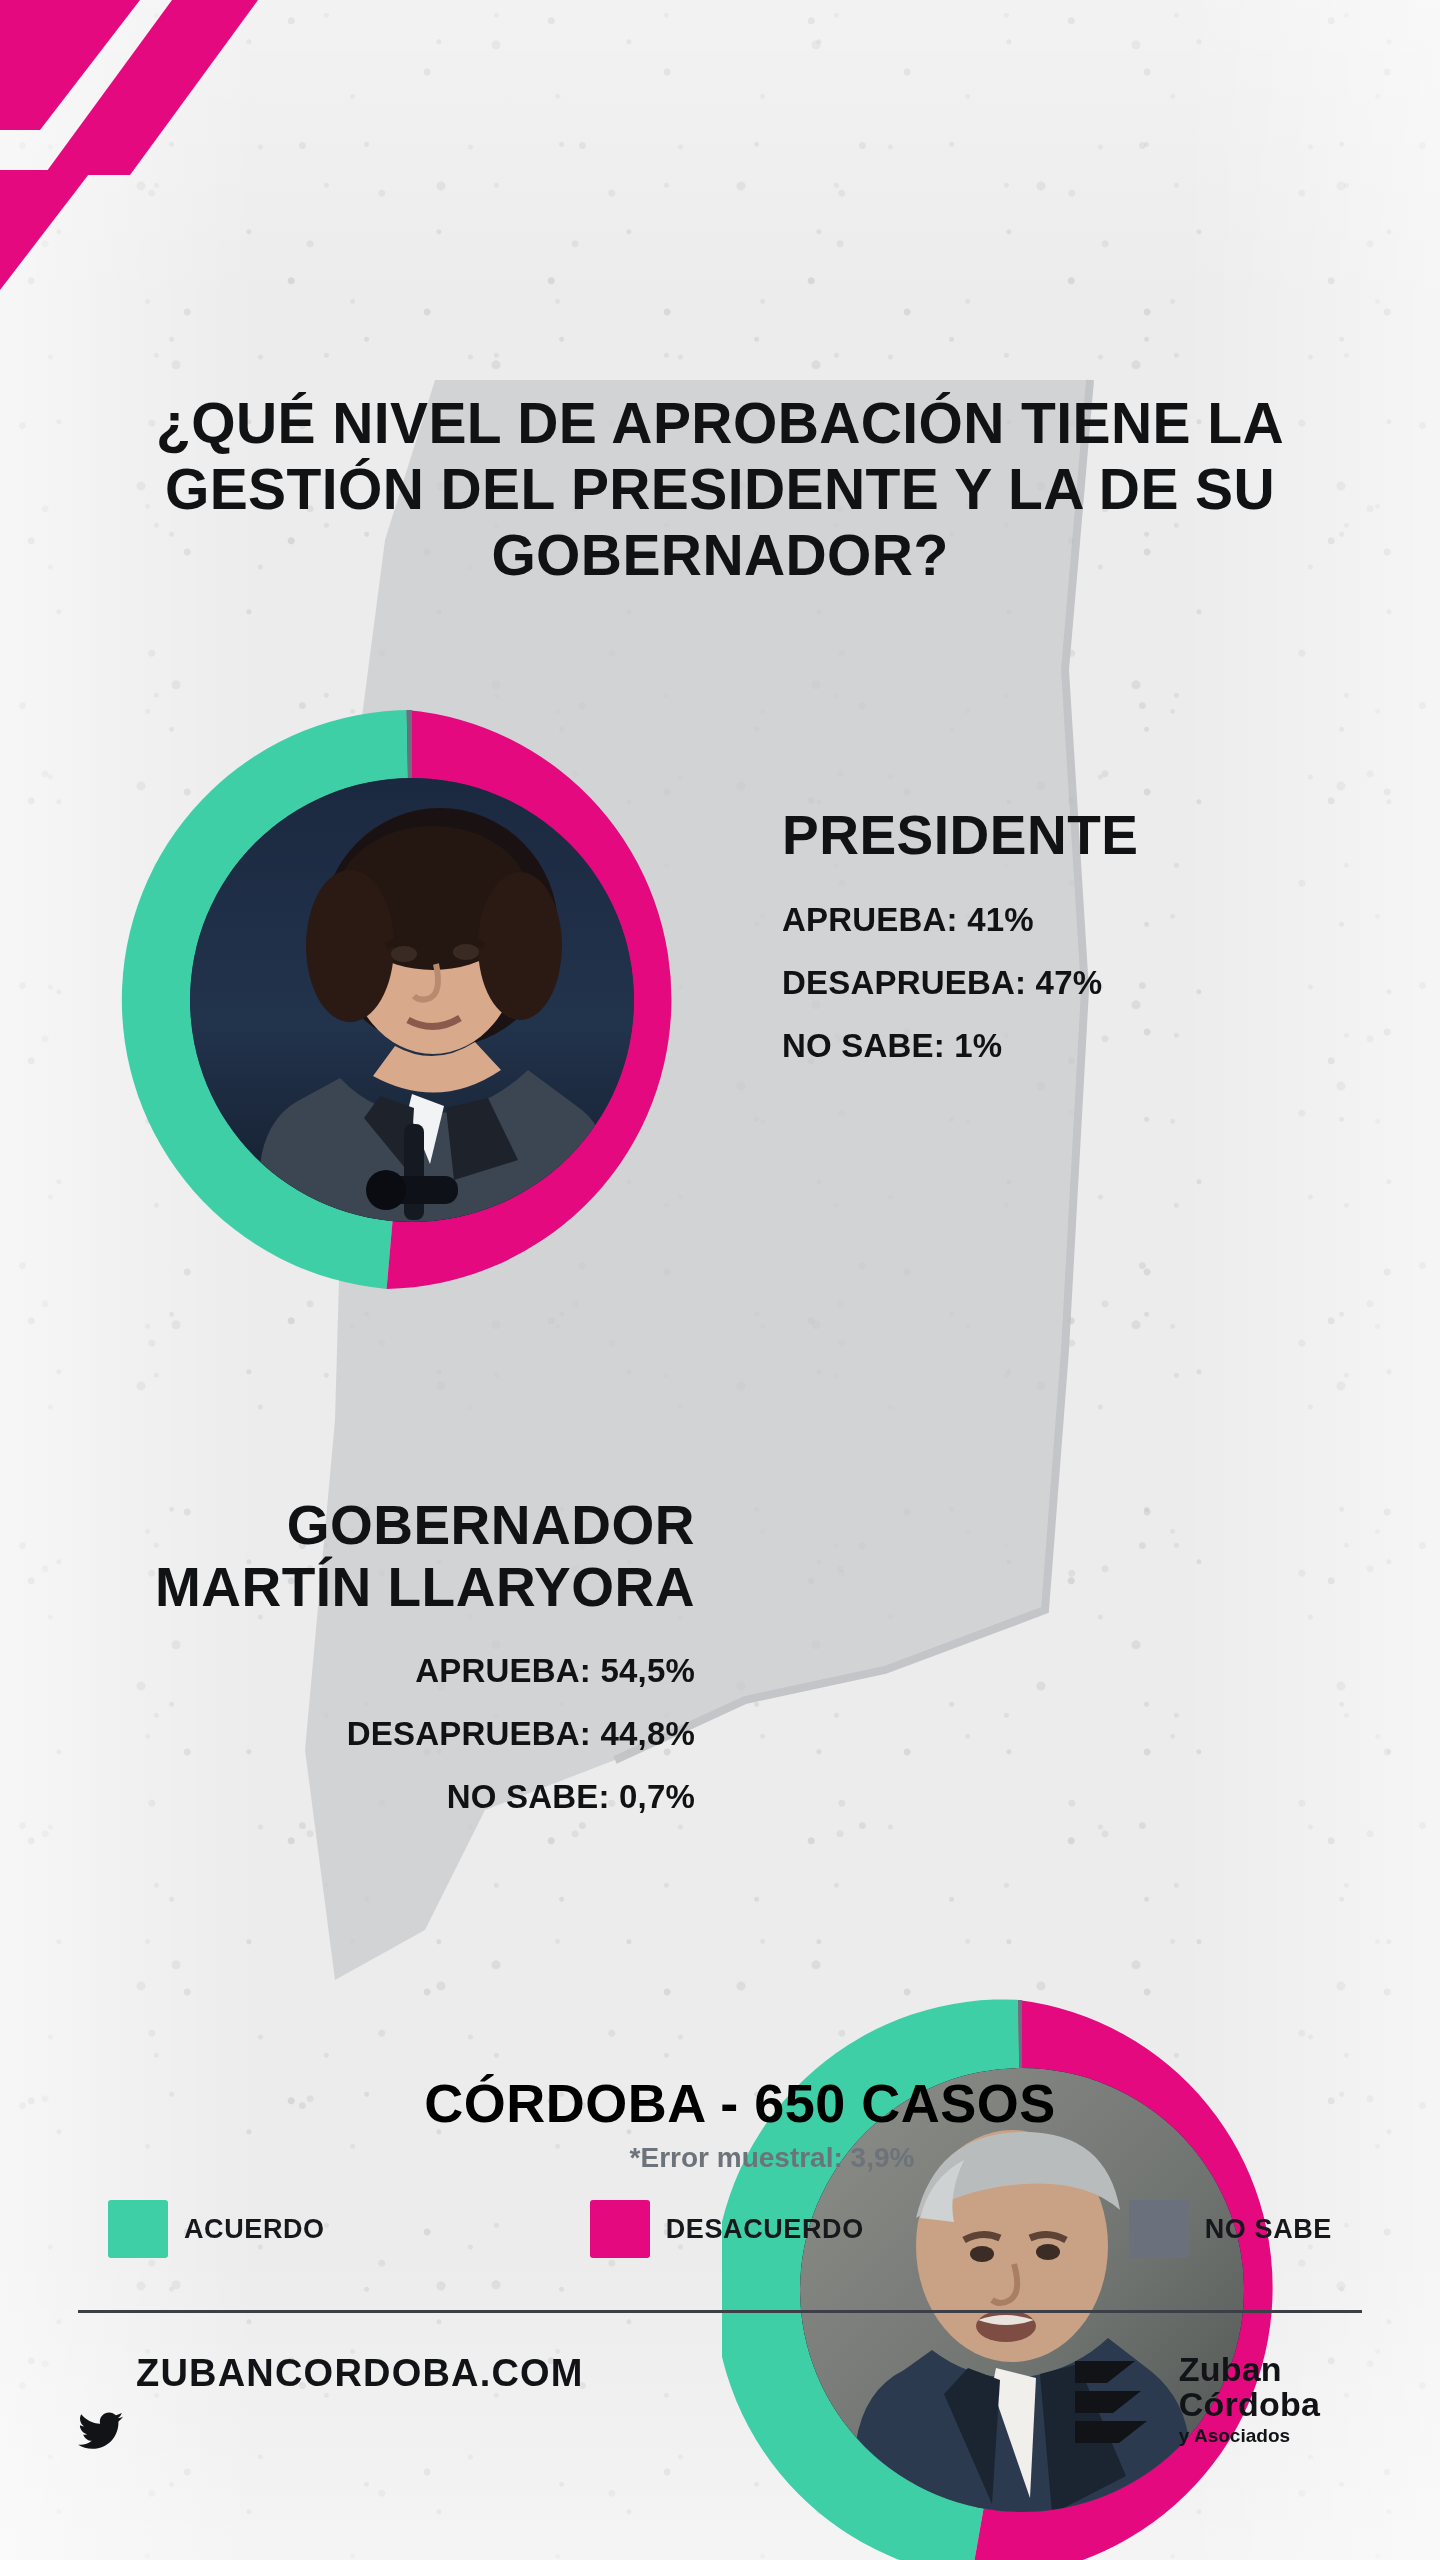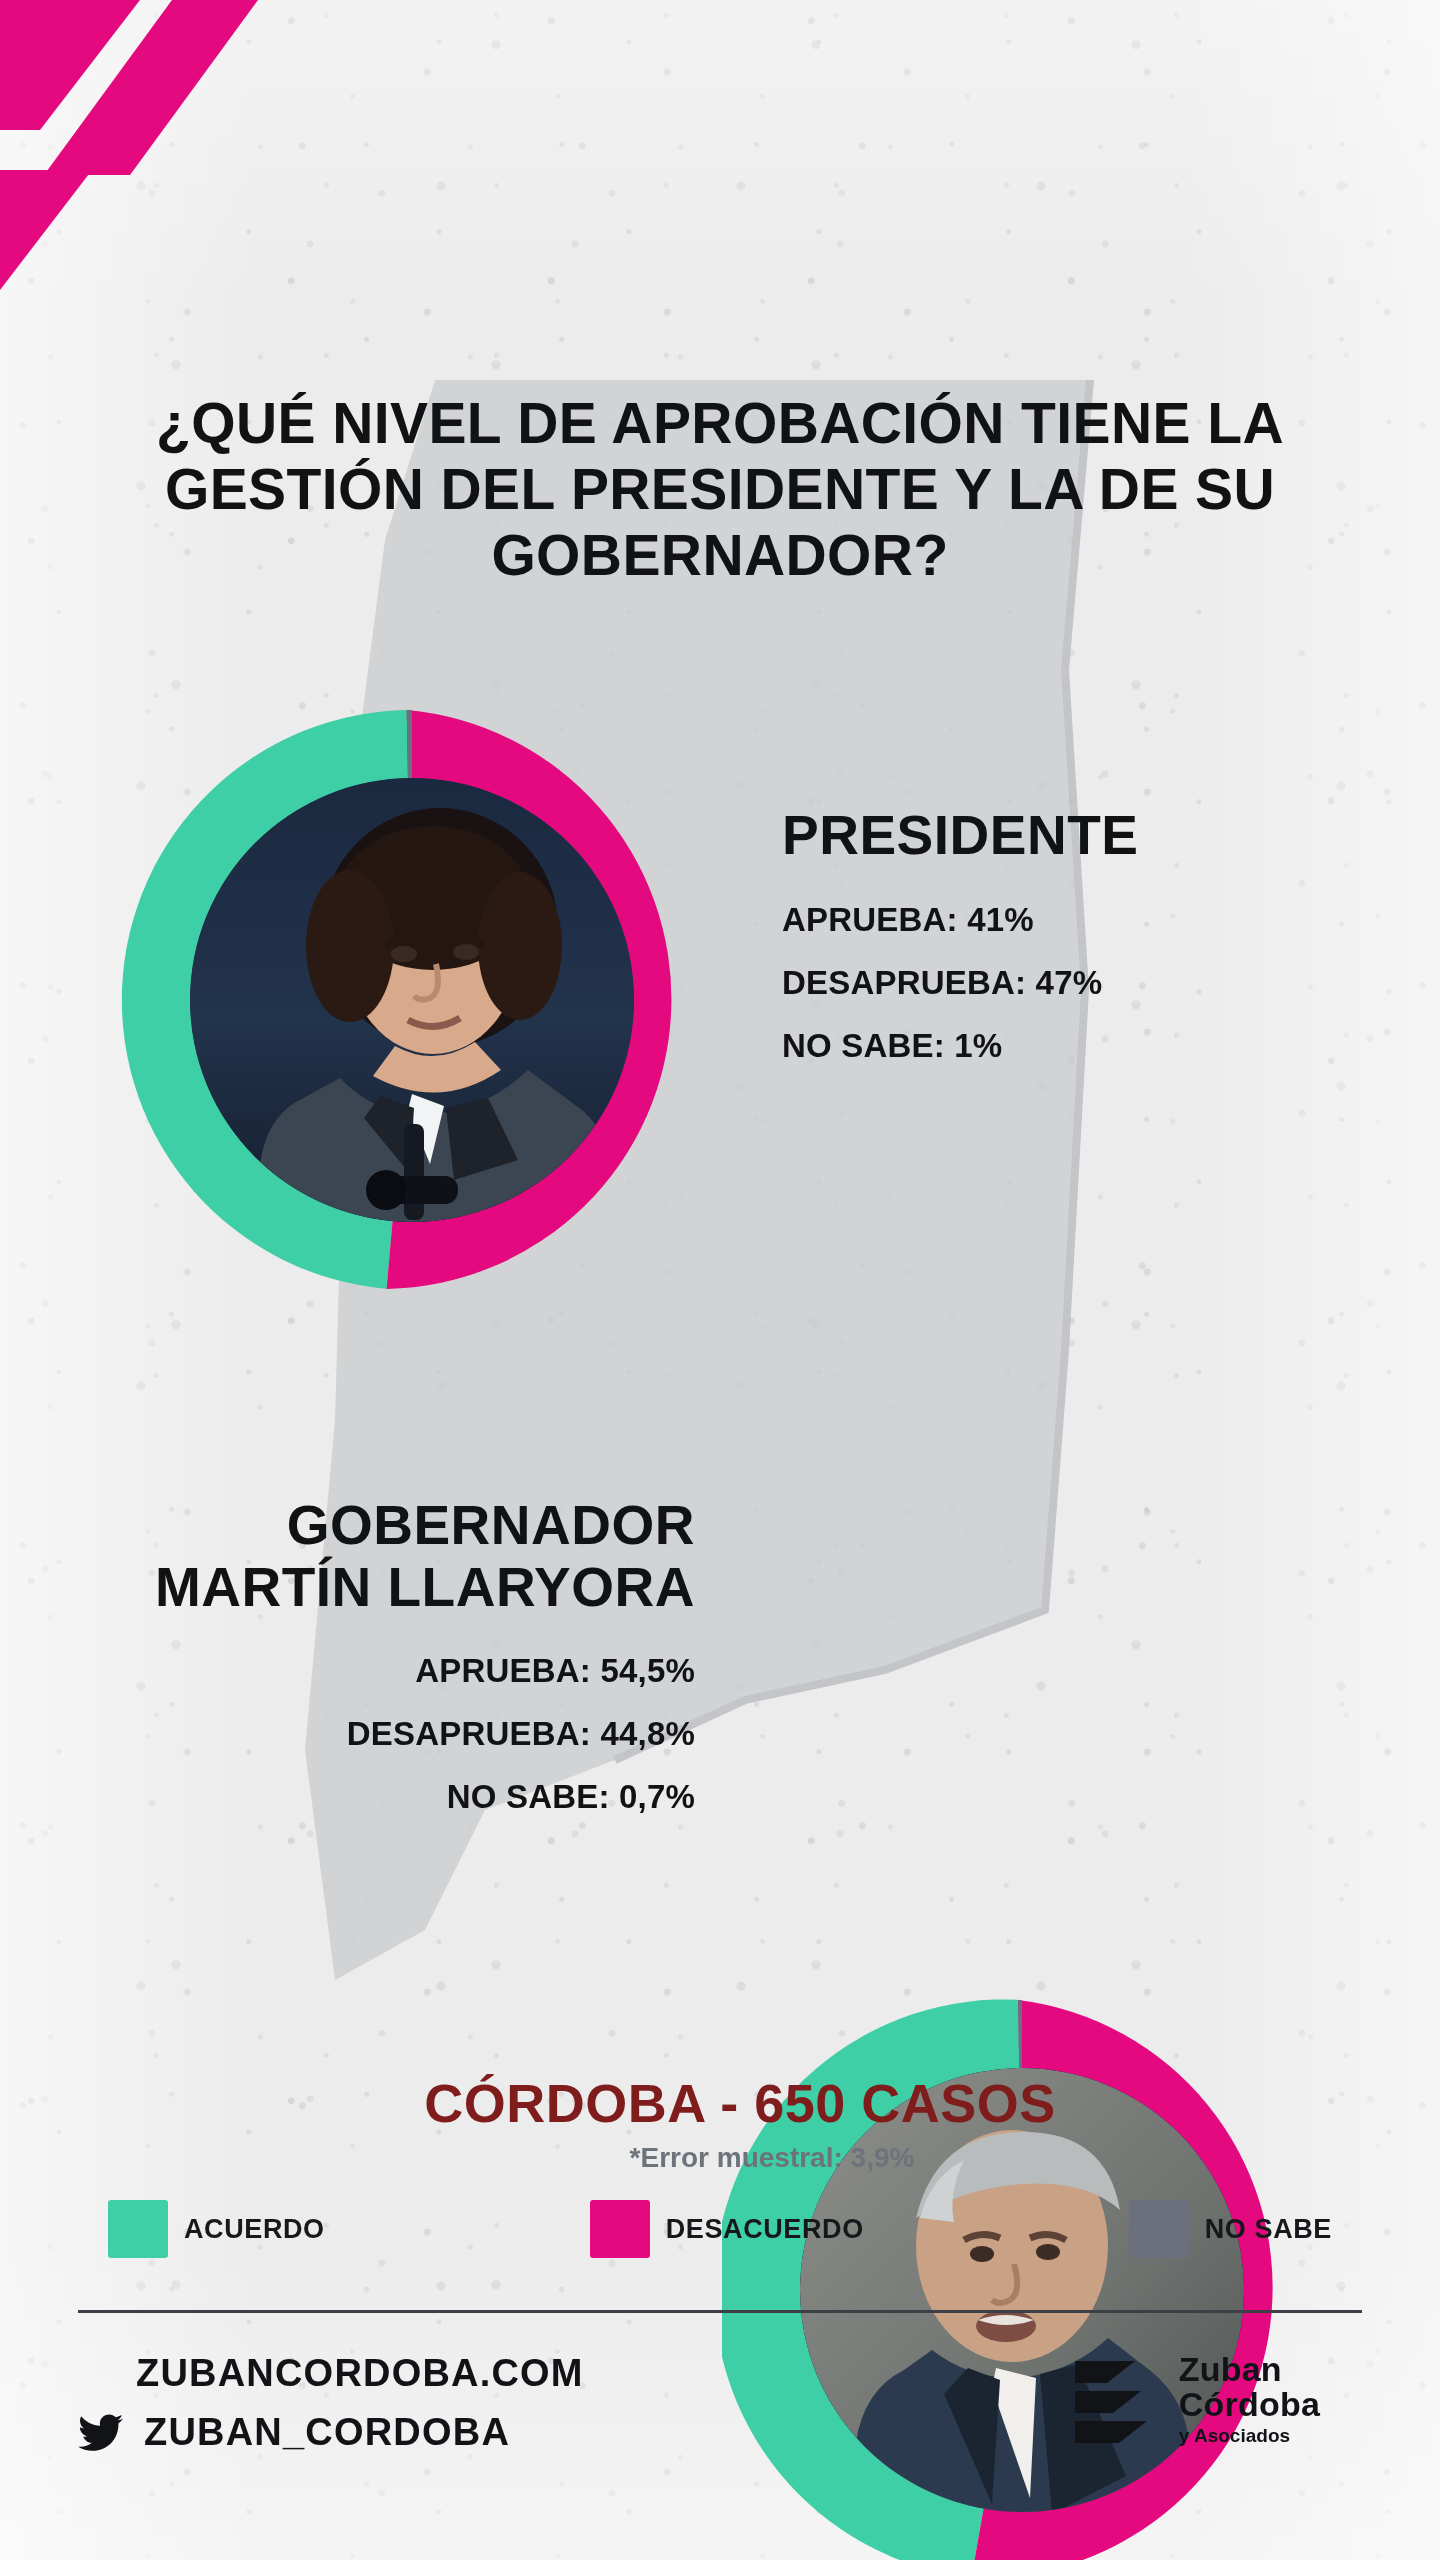--- a/index.html
+++ b/index.html
@@ -134,21 +134,21 @@
   .sample {
     position: absolute;
     left: 0;
     right: 0;
     top: 2072px;
     text-align: center;
   }
   .sample .title {
     font-size: 54px;
     font-weight: bold;
-    color: #7f1d1d;
+    color: #000000;
     letter-spacing: .5px;
     padding-left: 40px;
   }
   .sample .error {
     margin-top: 8px;
     font-size: 28px;
     font-weight: bold;
     color: #6d737b;
     padding-left: 104px;
   }
@@ -382,21 +382,20 @@
 
   <div class="divider"></div>
 
   <div class="footer">
     <div class="footer-left">
       <div class="footer-site">ZUBANCORDOBA.COM</div>
       <div class="footer-social">
         <svg width="46" height="40" viewBox="0 0 48 40">
           <path d="M47 5.1c-1.7.8-3.6 1.3-5.6 1.5 2-1.2 3.6-3.1 4.3-5.4-1.9 1.1-4 1.9-6.2 2.4C37.7 1.7 35.2.6 32.4.6c-5.3 0-9.6 4.3-9.6 9.6 0 .8.1 1.5.3 2.2C15 12 8 8.2 3.4 2.4c-.8 1.4-1.3 3.1-1.3 4.8 0 3.3 1.7 6.3 4.3 8-1.6 0-3.1-.5-4.4-1.2v.1c0 4.7 3.3 8.5 7.7 9.4-.8.2-1.6.3-2.5.3-.6 0-1.2-.1-1.8-.2 1.2 3.8 4.8 6.6 9 6.7-3.3 2.6-7.4 4.1-11.9 4.1-.8 0-1.5 0-2.3-.1 4.3 2.7 9.3 4.3 14.7 4.3 17.7 0 27.3-14.6 27.3-27.3v-1.2c1.9-1.4 3.5-3.1 4.8-5z" fill="#121317"></path>
         </svg>
-        <span class="footer-handle">ZUBAN_CORDOBA</span>
       </div>
     </div>
 
     <div class="brand">
       <svg width="92" height="92" viewBox="0 0 92 92">
         <path d="M8 8 H68 L40 30 H8 Z" fill="#121317"></path>
         <path d="M8 38 H74 L46 60 H8 Z" fill="#121317"></path>
         <path d="M8 68 H80 L52 90 H8 Z" fill="#121317"></path>
       </svg>
       <div class="brand-text">

